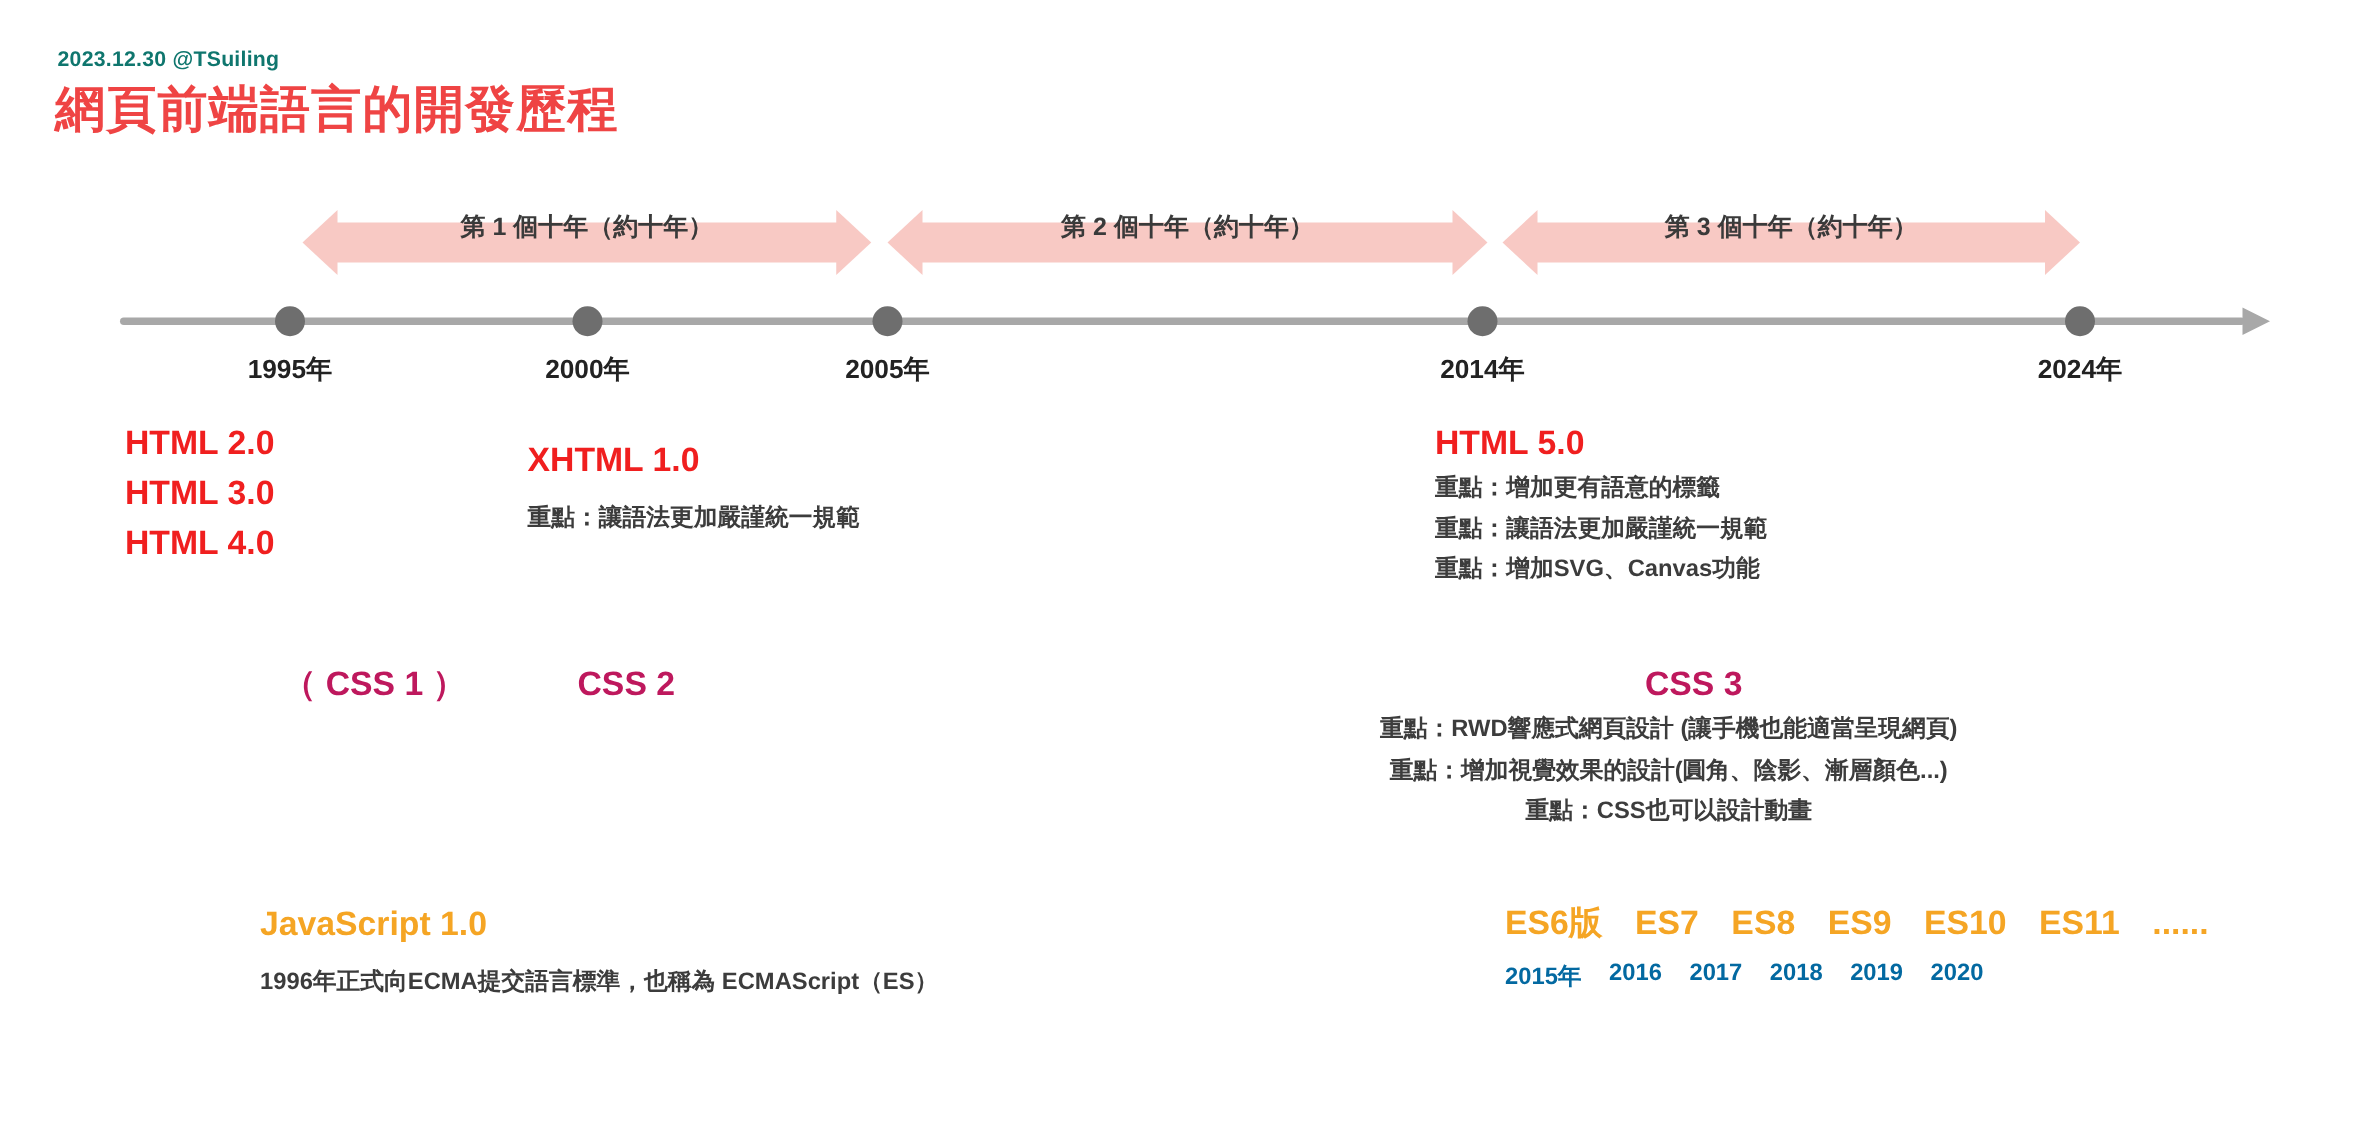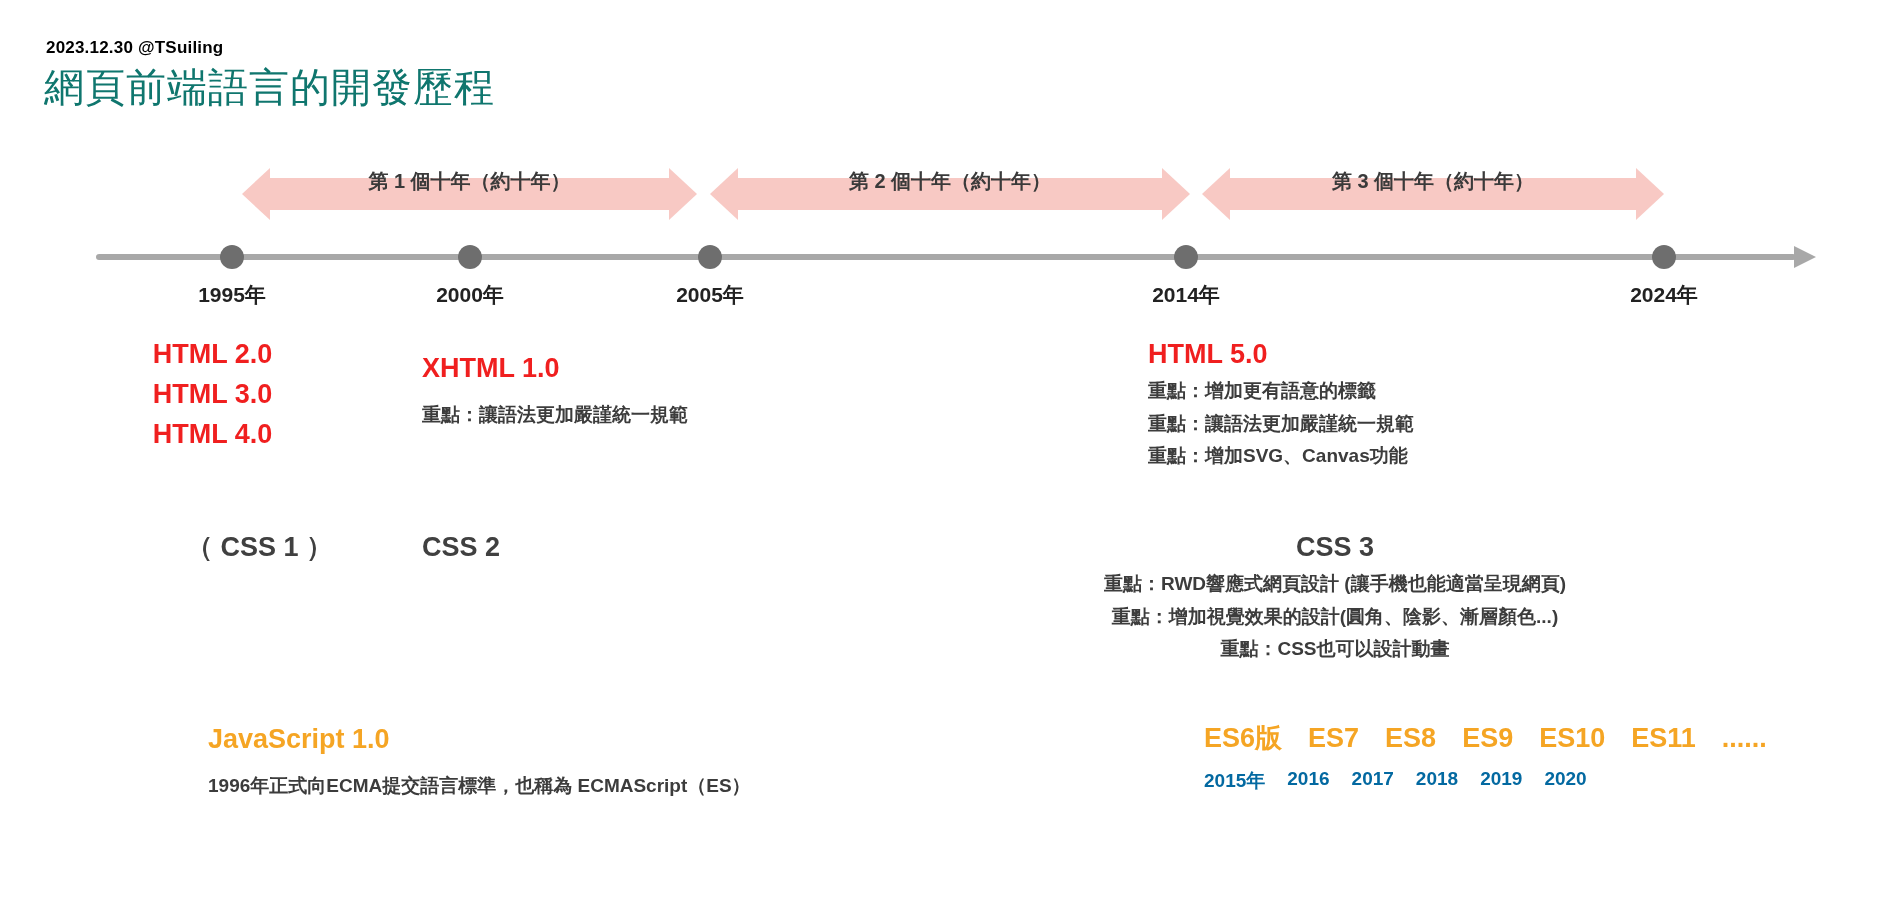--- a/index.html
+++ b/index.html
@@ -16,31 +16,31 @@
     overflow: hidden;
   }
 
   
   .meta {
     position: absolute;
     left: 46px;
     top: 38px;
     font-size: 17px;
     font-weight: bold;
-    color: #000000;
+    color: #0f766e;
     letter-spacing: 0.2px;
     white-space: nowrap;
   }
   .page-title {
     position: absolute;
     left: 44px;
     top: 60px;
     font-size: 40px;
-    font-weight: normal;
-    color: #0f766e;
+    font-weight: bold;
+    color: #ef4444;
     letter-spacing: 1px;
     white-space: nowrap;
   }
 
   
   .decade {
     position: absolute;
     top: 168px;
     height: 52px;
     display: flex;
@@ -126,38 +126,39 @@
   }
   .head-html {
     font-size: 27px;
     font-weight: bold;
     color: #f01f1f;
     line-height: 1.48;
   }
   .head-css {
     font-size: 27px;
     font-weight: bold;
-    color: #404040;
+    color: #be185d;
     line-height: 1.48;
+    margin-left: 40px;
   }
   .head-js {
     font-size: 27px;
     font-weight: bold;
     color: #f5a524;
     line-height: 1.48;
   }
   .note {
     font-size: 19px;
     font-weight: bold;
     color: #3c3c3c;
     line-height: 1.72;
     white-space: nowrap;
   }
   .right-align {
-    text-align: center;
+    text-align: left;
   }
 
   .es-row {
     position: absolute;
     display: flex;
     align-items: baseline;
     gap: 26px;
   }
   .es-row .es-item {
     font-size: 27px;

